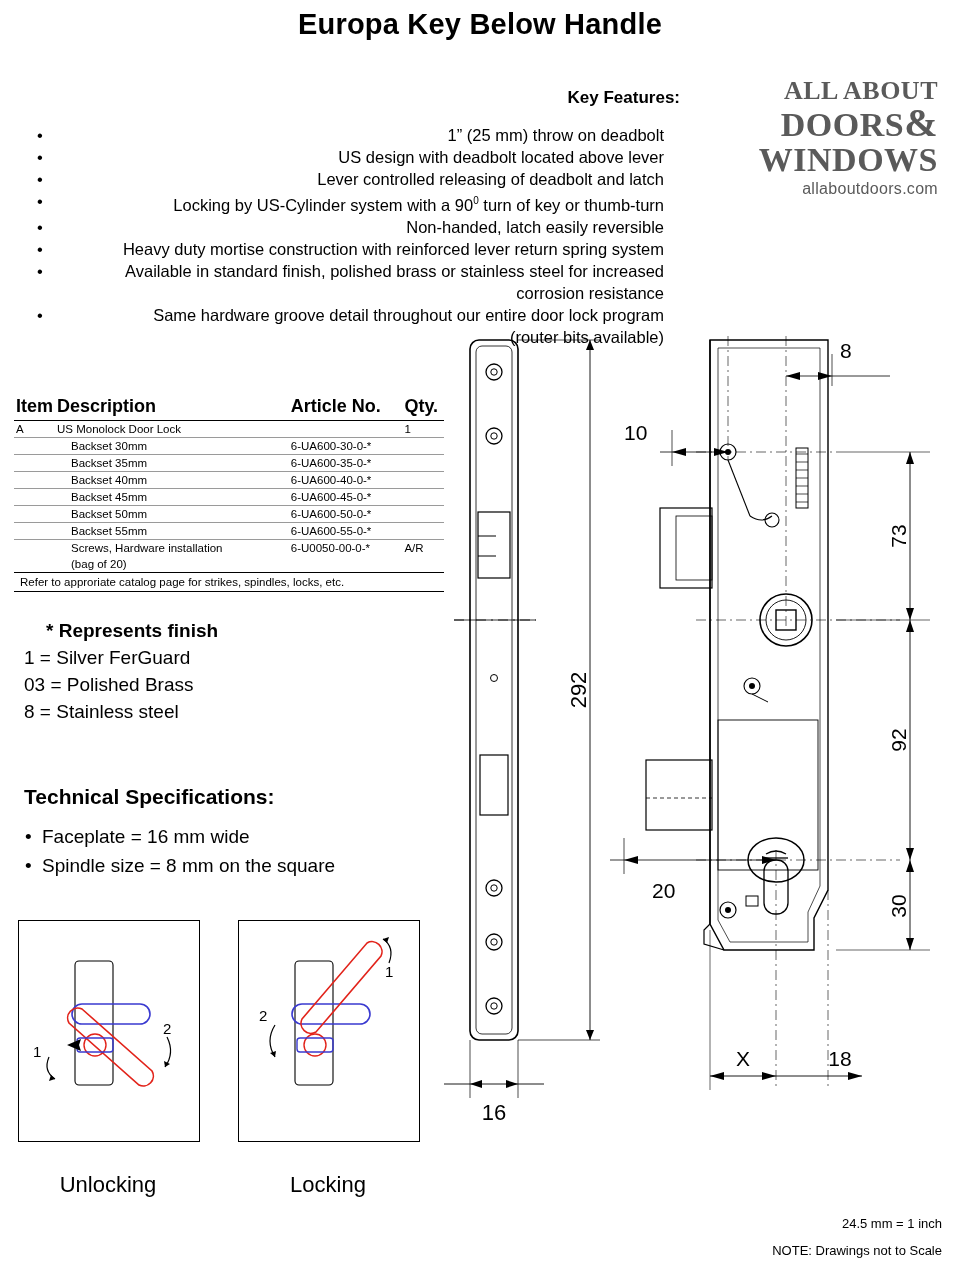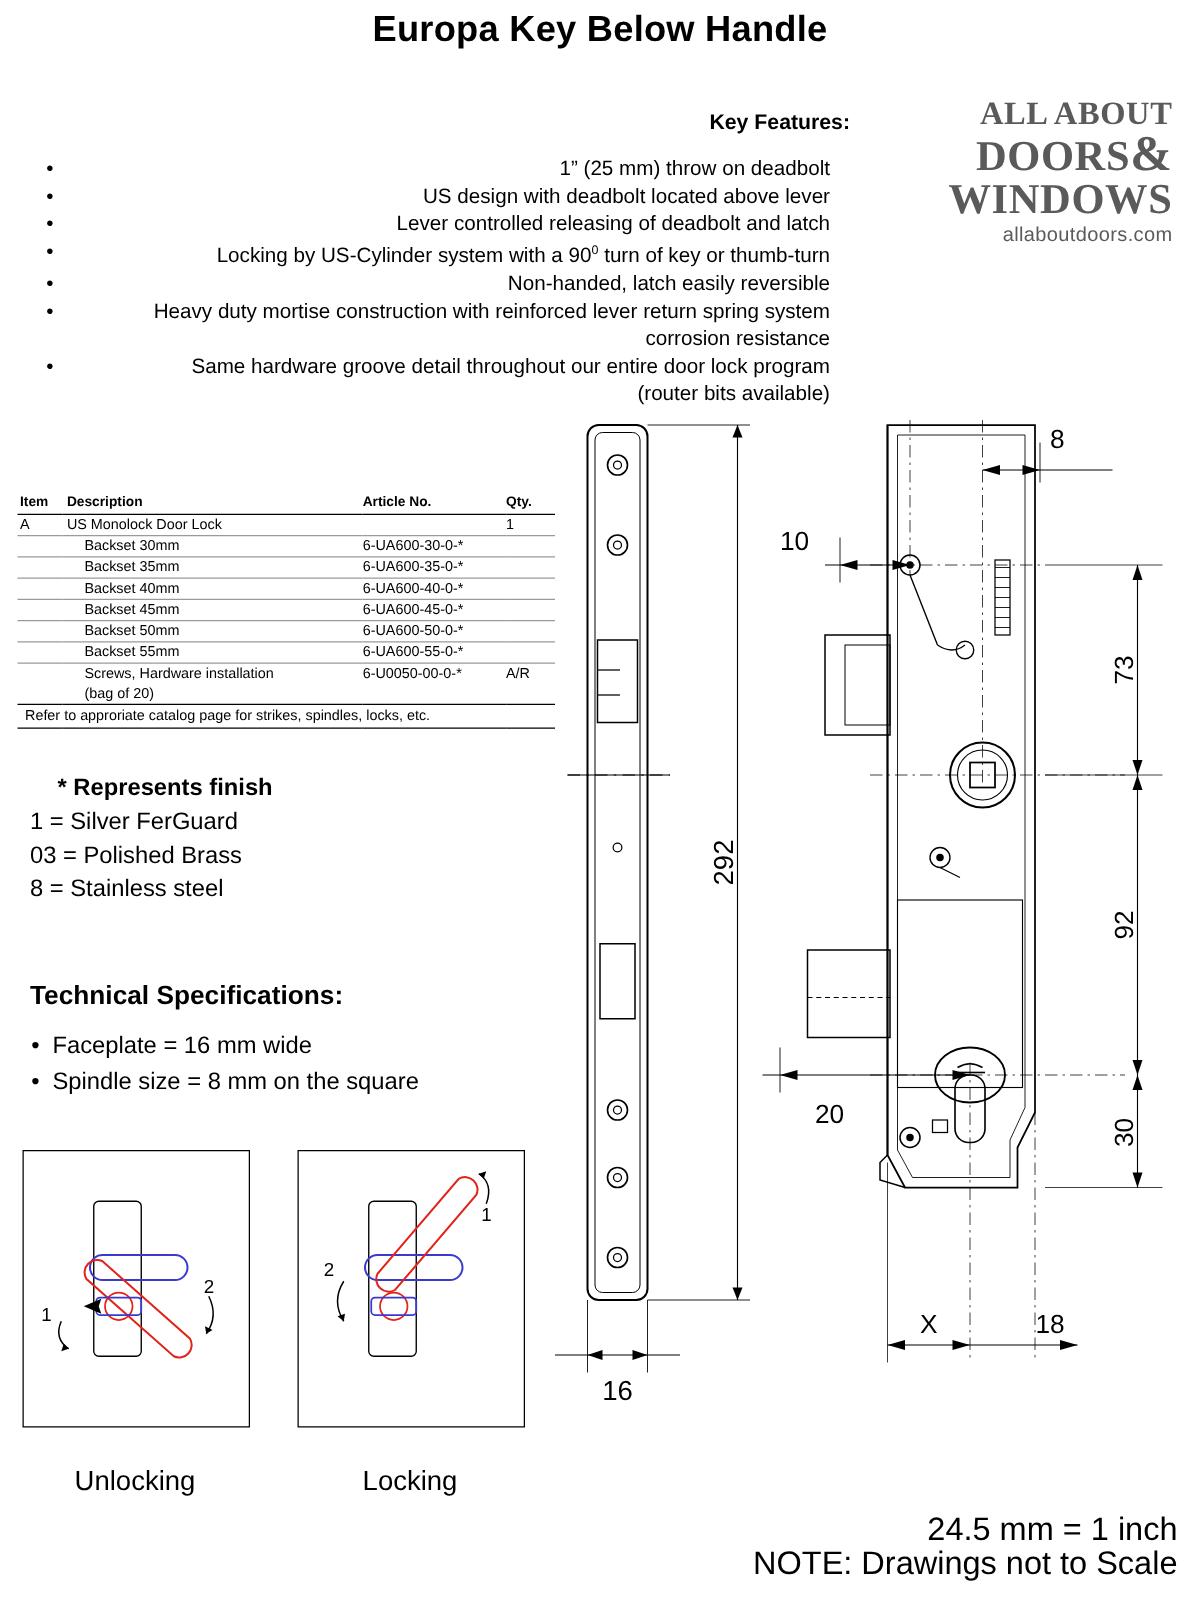--- a/index.html
+++ b/index.html
@@ -95,21 +95,21 @@
     width: 430px;
     font-size: 11.5px;
   }
   #parts-table table {
     border-collapse: collapse;
     width: 100%;
   }
   #parts-table th {
     font-weight: bold;
     text-align: left;
-    font-size: 11px;
+    font-size: 18px;
     padding: 0 0 3px 0;
     border-bottom: 1px solid #000;
   }
   #parts-table td {
     padding: 2px 0 2px 0;
     border-bottom: 1px solid #9a9a9a;
     vertical-align: top;
   }
   #parts-table tr.no-rule td { border-bottom: none; }
   #parts-table .c-item { width: 34px; padding-left: 2px; }
@@ -181,21 +181,21 @@
   #drawing-body {
     position: absolute; left: 600px; top: 330px;
     width: 350px; height: 810px;
   }
 
   
   #footer {
     position: absolute;
     right: 18px; bottom: 16px;
     text-align: right;
-    font-size: 26px;
+    font-size: 13px;
     line-height: 27px;
   }
   svg { display: block; }
   text { font-family: "Liberation Sans", sans-serif; }
 </style>
 </head>
 <body>
 
 <div class="page">
 
@@ -203,20 +203,21 @@
 
   <div id="features">
     <div class="heading">Key Features:</div>
     <ul>
       <li>1” (25 mm) throw on deadbolt</li>
       <li>US design with deadbolt located above lever</li>
       <li>Lever controlled releasing of deadbolt and latch</li>
       <li>Locking by US-Cylinder system with a 90<sup>0</sup> turn of key or thumb-turn</li>
       <li>Non-handed, latch easily reversible</li>
       <li>Heavy duty mortise construction with reinforced lever return spring system</li>
+      <li>Available in standard finish, polished brass or stainless steel for increased</li>
       <li class="cont">corrosion resistance</li>
       <li>Same hardware groove detail throughout our entire door lock program</li>
       <li class="cont">(router bits available)</li>
     </ul>
   </div>
 
   <div id="logo">
     <div class="l1">ALL ABOUT</div>
     <div class="l2">
       <span>DOORS</span><span class="amp">&amp;</span>

